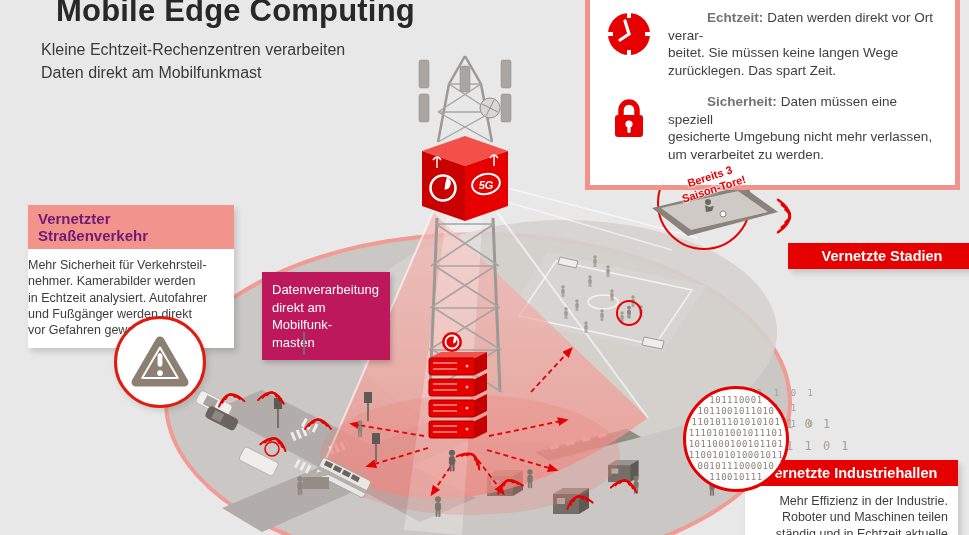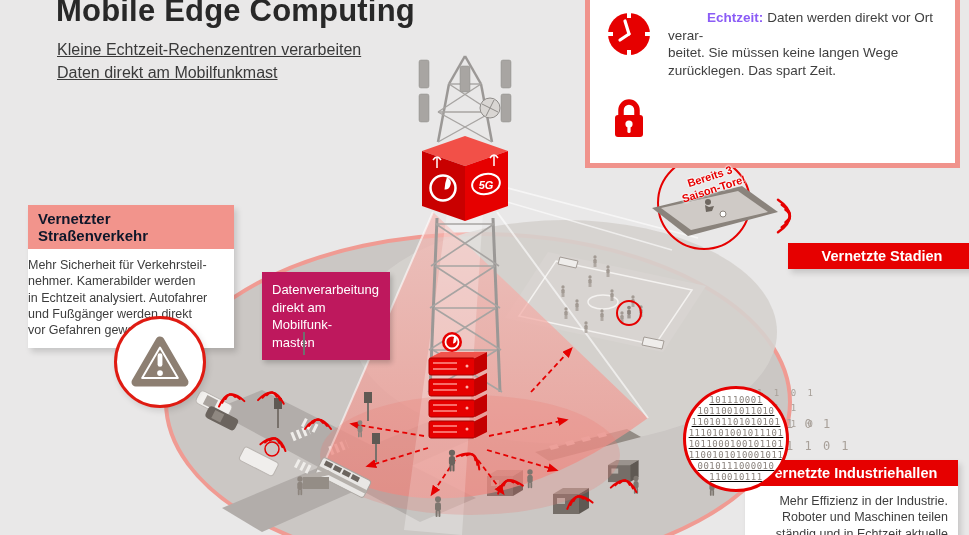--- a/index.html
+++ b/index.html
@@ -7,37 +7,37 @@
     position:relative; width:969px; height:535px; overflow:hidden;
     background:#e9e8e8; font-family:"Liberation Sans", sans-serif;
   }
   .scene { position:absolute; left:0; top:0; width:969px; height:535px; }
 
   .title {
     position:absolute; left:56px; top:-7px; font-size:31px; font-weight:bold;
     color:#282828; letter-spacing:.2px; white-space:nowrap;
   }
   .subtitle {
-    position:absolute; left:57px; top:38px; font-size:16px; color:#3a3a3a;
-    line-height:1.45; white-space:pre-line;text-decoration:underline;
+    position:absolute; left:41px; top:38px; font-size:16px; color:#3a3a3a;
+    line-height:1.45; white-space:pre-line;
   }
 
   .infobox {
     position:absolute; left:585px; top:-12px; width:375px; box-sizing:border-box;
     background:#ffffff; border:5px solid #f0938c; padding:16px 10px 8px 16px;
   }
   .inforow { display:flex; gap:16px; align-items:flex-start; margin-bottom:14px; }
   .icon-wrap { flex:0 0 46px; width:46px; height:46px; margin-top:2px; }
   .infotext { margin:0; font-size:13.5px; color:#3f3f3f; line-height:1.3; }
-  .infotext b { color:#8b5cf6; margin-right:4px;padding-left:39px; }
+  .infotext b { color:#737373; margin-right:4px;padding-left:39px; }
   .pre { white-space:pre-line; }
 
   .card { position:absolute; background:#fff; box-shadow:3px 4px 6px rgba(0,0,0,.15); }
   .card-head { font-weight:bold; font-size:15px; padding:5px 10px; }
-  .head-salmon { background:#f2948c; color:#0f172a; }
+  .head-salmon { background:#f2948c; color:#701a75; }
   .head-red { background:#e60000; color:#fff; text-align:center; font-size:14.5px; padding:5px 4px; }
   .card-body { padding:8px 0 10px; font-size:12.5px; color:#3d3d3d; line-height:1.3; white-space:pre-line; }
   .card-traffic { left:28px; top:205px; width:206px; }
   .card-stadium { left:748px; top:243px; width:188px;margin-left:40px; }
   .card-stadium .card-body { text-align:right; padding:7px 10px 9px; }
   .card-industry { left:745px; top:460px; width:213px; }
   .card-industry .card-body { text-align:right; padding:7px 10px 9px; }
 
   .redlabel {
     position:absolute; left:262px; top:272px; width:108px; background:#be185d;
@@ -56,21 +56,21 @@
   .badge-saison {
     position:absolute; left:666px; top:170px; width:92px; text-align:center;
     color:#e60000; font-weight:bold; font-size:11px; line-height:1.2;
     transform:rotate(-18deg); white-space:pre-line;
     text-shadow:0 0 2px #fff, 0 0 2px #fff, 0 0 3px #fff;
   }
 
   .binary-circle {
     position:absolute; left:683px; top:386px; width:106px; height:106px; border-radius:50%;
     background:#fff; border:3px solid #e60000; box-sizing:border-box; overflow:hidden;
-    display:flex; align-items:center; justify-content:center;text-decoration:underline;
+    display:flex; align-items:center; justify-content:center;
   }
   .binrows {
     font-family:"DejaVu Sans Mono", monospace; font-size:9px; line-height:1.22;
     color:#8a827c; white-space:pre-line; text-align:center; letter-spacing:.5px;
   }
   .binary-scatter {
     position:absolute; font-family:"DejaVu Sans Mono", monospace; color:#a8a099;
     white-space:pre-line;
     margin-top:24px;
   }
@@ -391,20 +391,23 @@
     </div>
     <div class="inforow">
       <span class="icon-wrap">
         <svg viewBox="0 0 46 46" width="46" height="46">
           <path d="M15,22 v-7 a8,8 0 0 1 16,0 v7" stroke="#e60000" stroke-width="5.5" fill="none"></path>
           <rect x="9" y="20" width="28" height="22" rx="3" fill="#e60000"></rect>
           <circle cx="23" cy="29" r="3.6" fill="#fff"></circle>
           <rect x="21.4" y="31" width="3.2" height="7" rx="1.6" fill="#fff"></rect>
         </svg>
       </span>
+      <p class="infotext"><b>Sicherheit:</b><span class="pre">Daten müssen eine speziell
+gesicherte Umgebung nicht mehr verlassen,
+um verarbeitet zu werden.</span></p>
     </div>
   </div>
 
   <div class="card card-traffic">
     <div class="card-head head-salmon">Vernetzter Straßenverkehr</div>
     <div class="card-body">Mehr Sicherheit für Verkehrsteil-
 nehmer. Kamerabilder werden
 in Echtzeit analysiert. Autofahrer
 und Fußgänger werden direkt
 vor Gefahren gewarnt.</div>

